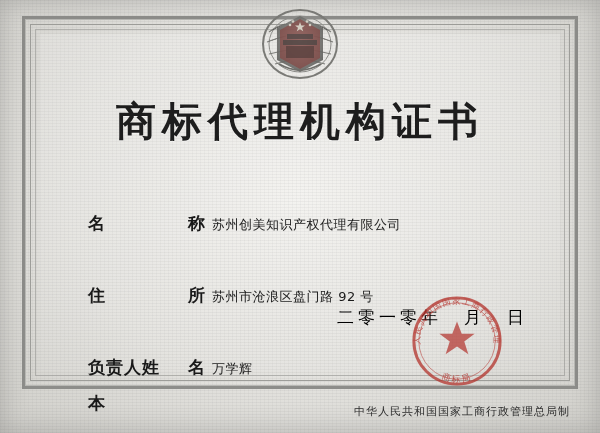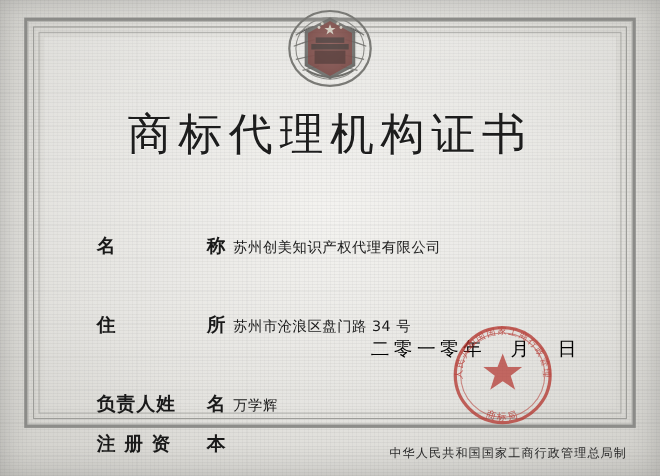--- a/index.html
+++ b/index.html
@@ -105,21 +105,21 @@
 
   
   .title {
     position: absolute;
     left: 0;
     right: 0;
     top: 94px;
     text-align: center;
     font-family: "DejaVu Serif", "Liberation Serif", serif;
     font-size: 40px;
-    font-weight: normal;
+    font-weight: bold;
     letter-spacing: 6px;
     color: #1d1d1d;
     text-shadow: 0 1px 0 rgba(255,255,255,0.5);
     z-index: 6;
   }
 
   
   .fields {
     position: absolute;
     left: 88px;
@@ -262,34 +262,33 @@
         <span>称</span>
       </div>
       <div class="value">苏州创美知识产权代理有限公司</div>
     </div>
 
     <div class="row">
       <div class="label">
         <span>住</span>
         <span>所</span>
       </div>
-      <div class="value">苏州市沧浪区盘门路 34 号</div>
+      <div class="value">苏州市沧浪区盘门路 92 号</div>
     </div>
 
     <div class="row">
       <div class="label">
         <span>负责人姓</span>
         <span>名</span>
       </div>
       <div class="value">万学辉</div>
     </div>
 
     <div class="row">
       <div class="label">
-        <span>注 册 资</span>
         <span>本</span>
       </div>
     </div>
 
   </div>
 
   <div class="date-line">
     <span>二零一零</span><span>年</span><span class="gap"></span><span></span><span>月</span><span class="gap"></span><span></span><span>日</span>
   </div>
 

